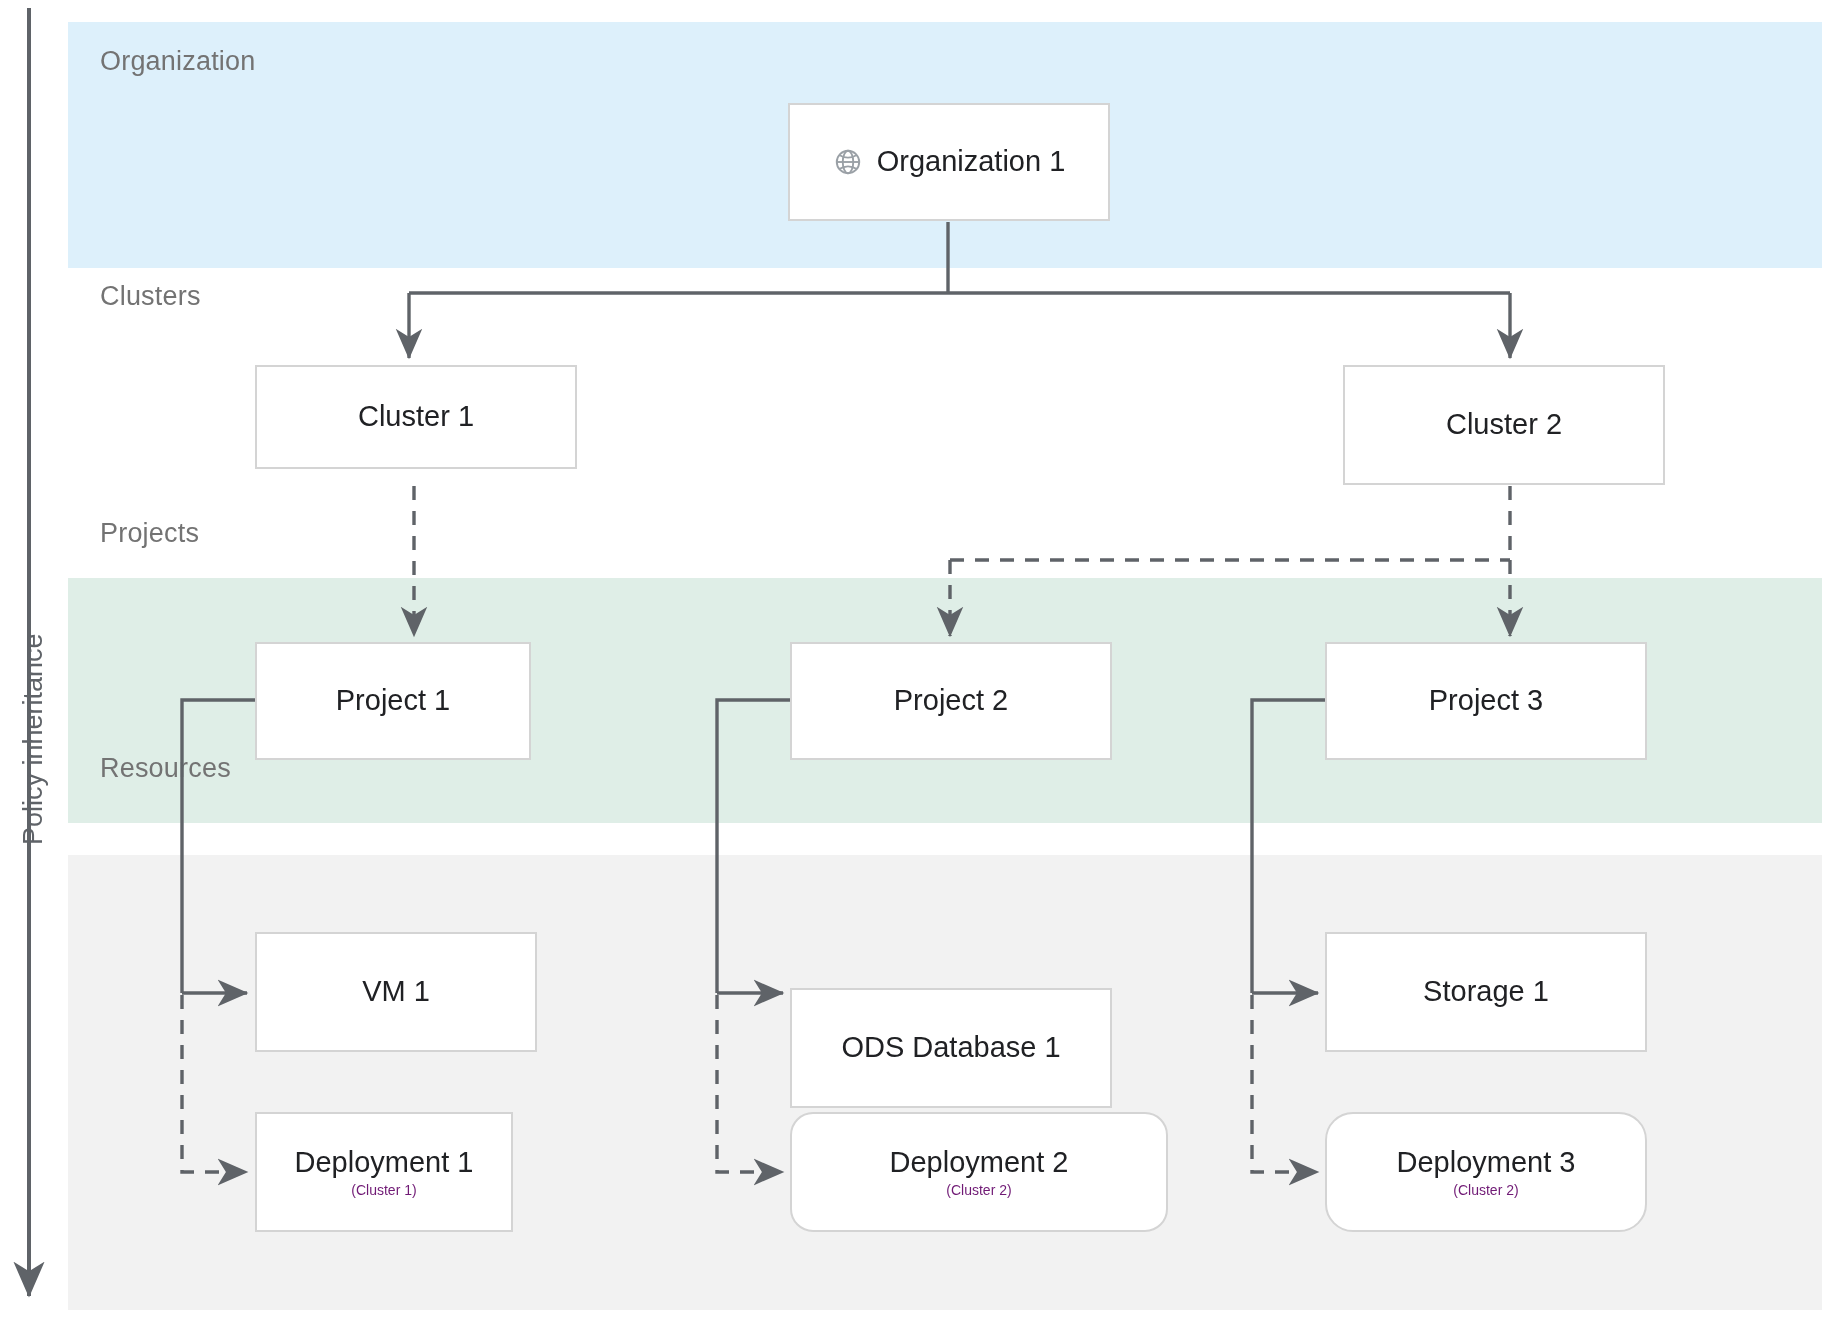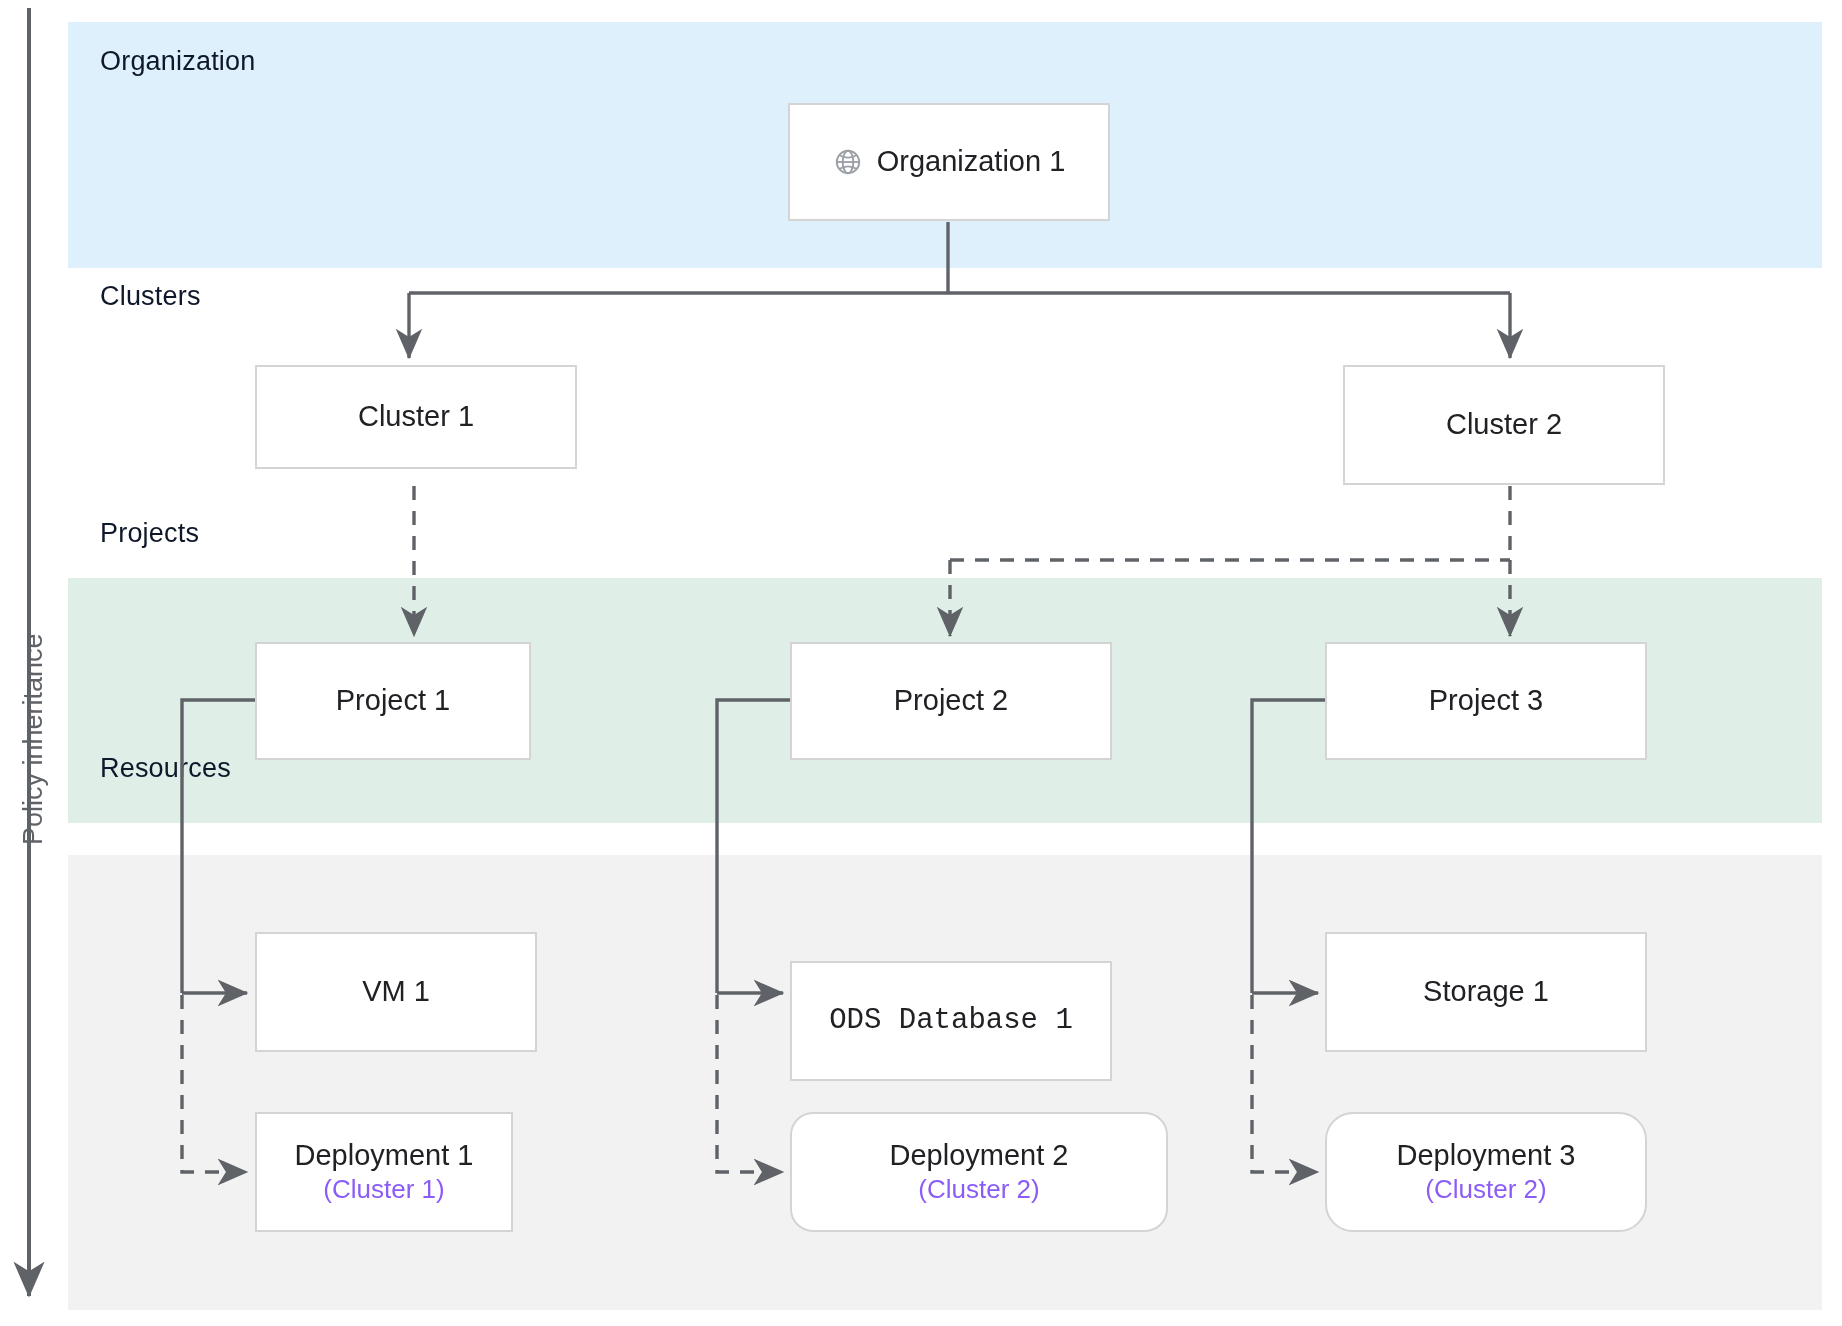--- a/index.html
+++ b/index.html
@@ -1,23 +1,23 @@
 <!DOCTYPE html>
 <html><head>
 <meta charset="utf-8">
 <style>
   html,body{margin:0;padding:0;background:#ffffff;}
   body{width:1842px;height:1326px;font-family:"Liberation Sans",sans-serif;overflow:hidden;}
   #stage{position:relative;width:1842px;height:1326px;background:#fff;}
   .band{position:absolute;}
-  .band-label{position:absolute;font-size:27px;color:#0f172a;letter-spacing:.2px;white-space:nowrap;}
+  .band-label{position:absolute;font-size:27px;color:#737373;letter-spacing:.2px;white-space:nowrap;}
   .node{position:absolute;background:#ffffff;border:2px solid #d4d4d4;box-sizing:border-box;
         display:flex;flex-direction:column;align-items:center;justify-content:center;}
   .node .title{font-size:29px;color:#202124;white-space:nowrap;line-height:1.15;}
-  .node .sub{font-size:26px;color:#8b5cf6;white-space:nowrap;line-height:1.15;margin-top:2px;}
+  .node .sub{font-size:14px;color:#701a75;white-space:nowrap;line-height:1.15;margin-top:2px;}
   .node.with-icon{flex-direction:row;gap:14px;justify-content:center;}
   .globe{width:30px;height:30px;flex:0 0 auto;display:block;}
   svg.wires{position:absolute;left:0;top:0;width:1842px;height:1326px;pointer-events:none;}
   .axis-label{position:absolute;font-size:27px;color:#5f6368;white-space:nowrap;
       transform-origin:0 0;transform:rotate(-90deg);}
 </style>
 </head>
 <body>
 
 <div id="stage">
@@ -122,21 +122,21 @@
   </div>
 
   <div class="node" style="left:1325px;top:642px;width:322px;height:118px;">
     <span class="title">Project 3</span>
   </div>
 
   <div class="node" style="left:255px;top:932px;width:282px;height:120px;">
     <span class="title">VM 1</span>
   </div>
 
-  <div class="node" style="left:790px;top:961px;width:322px;height:120px;font-family:Liberation Mono, monospace;">
+  <div class="node" style="left:790px;top:988px;width:322px;height:120px;">
     <span class="title">ODS Database 1</span>
   </div>
 
   <div class="node" style="left:1325px;top:932px;width:322px;height:120px;">
     <span class="title">Storage 1</span>
   </div>
 
   <div class="node" style="left:255px;top:1112px;width:258px;height:120px;">
     <span class="title">Deployment 1</span>
     <span class="sub">(Cluster 1)</span>

